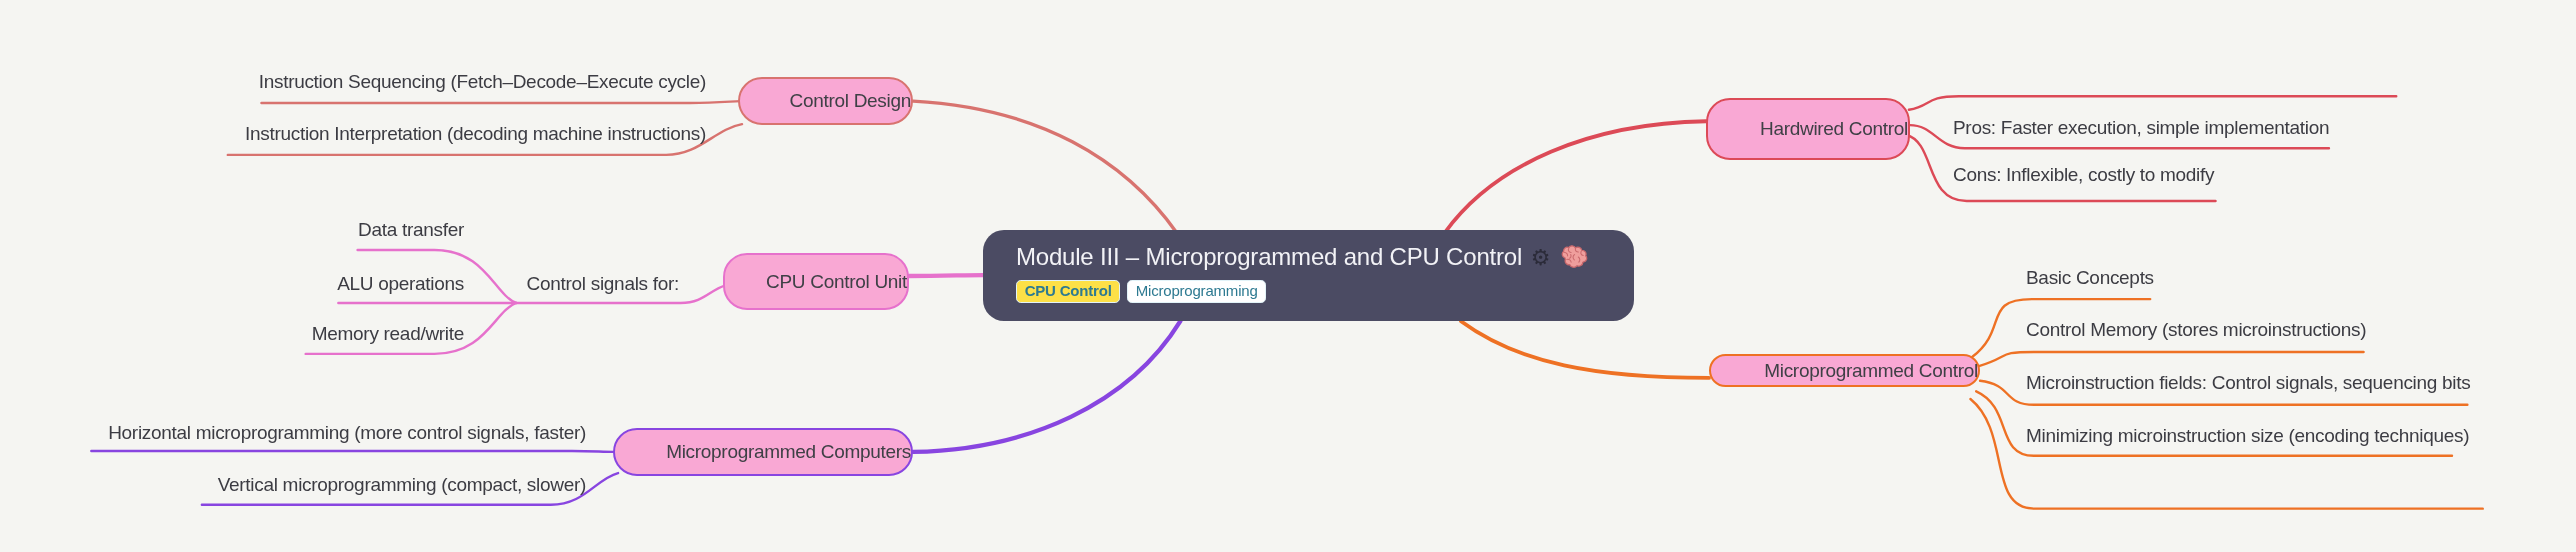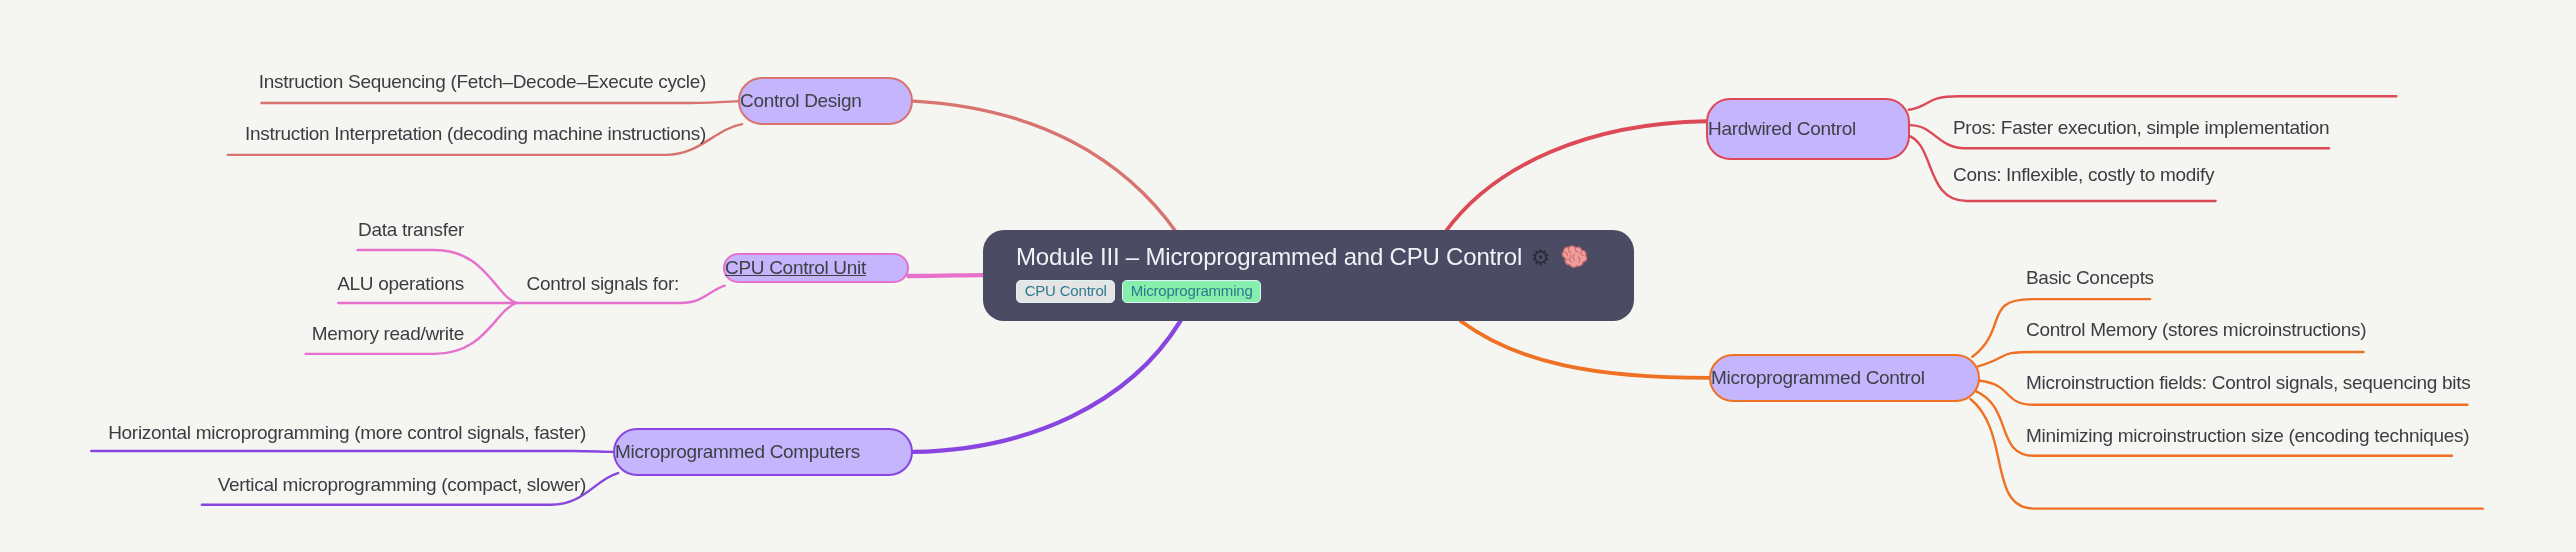--- a/index.html
+++ b/index.html
@@ -24,24 +24,24 @@
     position: absolute;
     white-space: nowrap;
     font-size: 19px;
     letter-spacing: -0.3px;
     color: #3c3c43;
     height: 27px; line-height: 27px;
   }
   .node {
     position: absolute;
     box-sizing: border-box;
-    background: #c4b5fd;
+    background: #f9a8d4;
     border: 2.9px solid #999;
     border-radius: 24px;
-    display: flex; align-items: center; justify-content: flex-start;
+    display: flex; align-items: center; justify-content: flex-end;
     font-size: 19px; letter-spacing: -0.3px;
     color: #3f4046;
     white-space: nowrap;
     z-index: 2;
   }
   #central-node {
     position: absolute;
     left: 983px; top: 230px;
     width: 651px; height: 91px;
     box-sizing: border-box;
@@ -113,42 +113,42 @@
       <span id="central-title" style="color: rgb(242, 242, 246);">Module III – Microprogrammed and CPU Control</span>
       <span id="gear-icon">⚙</span>
       <span style="line-height:0">
         <svg width="31" height="27" viewBox="0 0 32 28">
           <path d="M6.2 14.5 C3.2 13.8 2.2 9.5 4.8 7.6 C4.4 4.6 7.4 2.4 10 3.8 C11.6 1.2 15.6 1.3 17 4 C19.5 2.4 23 3.6 23.5 6.5 C26.5 6.3 29 9.2 27.5 12.2 C29.6 14.2 28.7 17.8 25.7 18.5 L24.6 18.9 C24.7 21.9 21.2 24 18.7 22.5 C16.7 25.1 12.2 24.5 11.2 21.5 C8.2 22 5.5 19.2 6.5 16.3 Z" fill="#ef9e9c" stroke="#c9696d" stroke-width="1.3" stroke-linejoin="round"></path>
           <path d="M10 4.5 C9 7 10.5 8.5 12.5 8.8 M17 4.5 C16.5 7 18 8.3 20 8.3 M5 8.5 C7.5 8.8 9 10.5 8.8 12.5 M23 7.5 C22 9.8 23 11.5 25 12 M8 16 C10.5 15.5 12.3 16.8 12.5 19 M16 11 C14 12.5 14 14.8 15.8 16.5 M20 13.5 C21.8 14.8 22 17 20.5 18.8 M12 11 C12.8 12.5 12.4 13.8 11 14.8" fill="none" stroke="#c9696d" stroke-width="1.1" stroke-linecap="round"></path>
         </svg>
       </span>
     </div>
     <div id="tags-row">
-      <span class="tag" style="background: #e5e5e5; color: rgb(45, 122, 145);">CPU Control</span>
-      <span class="tag" style="background: #86efac; color: rgb(45, 122, 145);">Microprogramming</span>
+      <span class="tag" style="background: #fde047; color: rgb(45, 122, 145); font-weight: bold;">CPU Control</span>
+      <span class="tag" style="background: #ffffff; color: rgb(45, 122, 145);">Microprogramming</span>
     </div>
   </div>
 
   <div class="node" style="left: 738px; top: 77px; width: 175px; height: 48px; border-color: rgb(216, 115, 111);">
     <span>Control Design</span>
   </div>
 
-  <div class="node" style="left: 723px; top: 253px; width: 186px; height: 30px; border-color: rgb(230, 113, 204); text-decoration: underline;">
+  <div class="node" style="left: 723px; top: 253px; width: 186px; height: 57px; border-color: rgb(230, 113, 204);">
     <span>CPU Control Unit</span>
   </div>
 
   <div class="node" style="left: 613px; top: 428px; width: 300px; height: 48px; border-color: rgb(136, 69, 224);">
     <span>Microprogrammed Computers</span>
   </div>
 
   <div class="node" style="left: 1706px; top: 98px; width: 204px; height: 62px; border-color: rgb(220, 74, 87);">
     <span>Hardwired Control</span>
   </div>
 
-  <div class="node" style="left: 1709px; top: 354px; width: 271px; height: 48px; border-color: rgb(238, 113, 36);">
+  <div class="node" style="left: 1709px; top: 354px; width: 271px; height: 33px; border-color: rgb(238, 113, 36);">
     <span>Microprogrammed Control</span>
   </div>
 
   <div class="leaf" style="right:1870px; top:68px;margin-left:33px;">Instruction Sequencing (Fetch–Decode–Execute cycle)</div>
   <div class="leaf" style="right:1870px; top:120px;">Instruction Interpretation (decoding machine instructions)</div>
 
   <div class="leaf" style="right:1897px; top:270px;">Control signals for:</div>
   <div class="leaf" style="right:2112px; top:216px;">Data transfer</div>
   <div class="leaf" style="right:2112px; top:270px;">ALU operations</div>
   <div class="leaf" style="right:2112px; top:320px;">Memory read/write</div>

